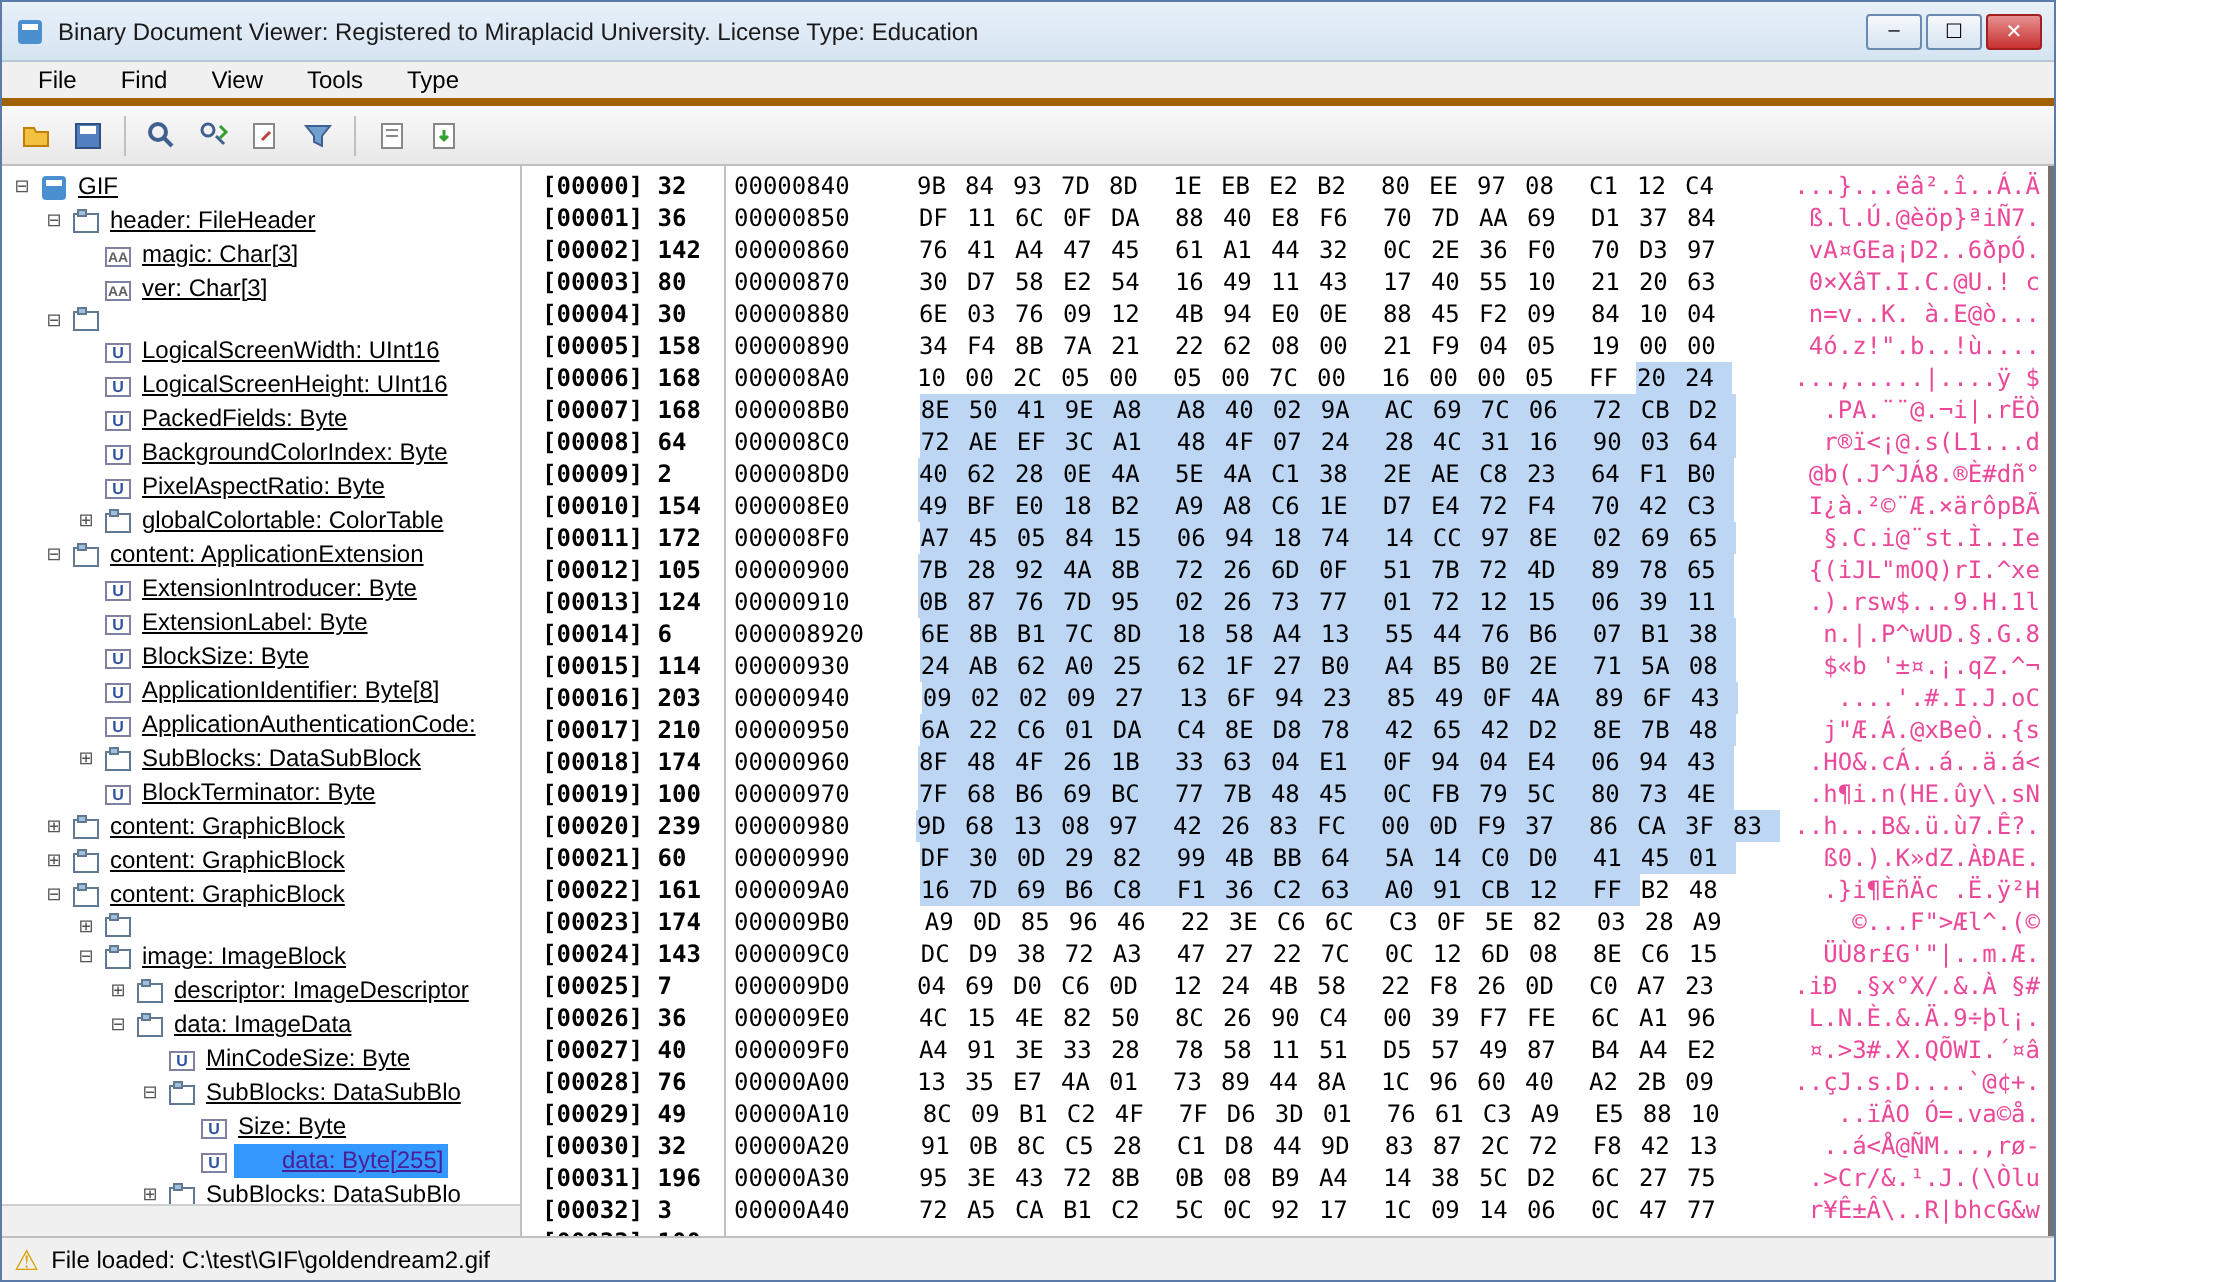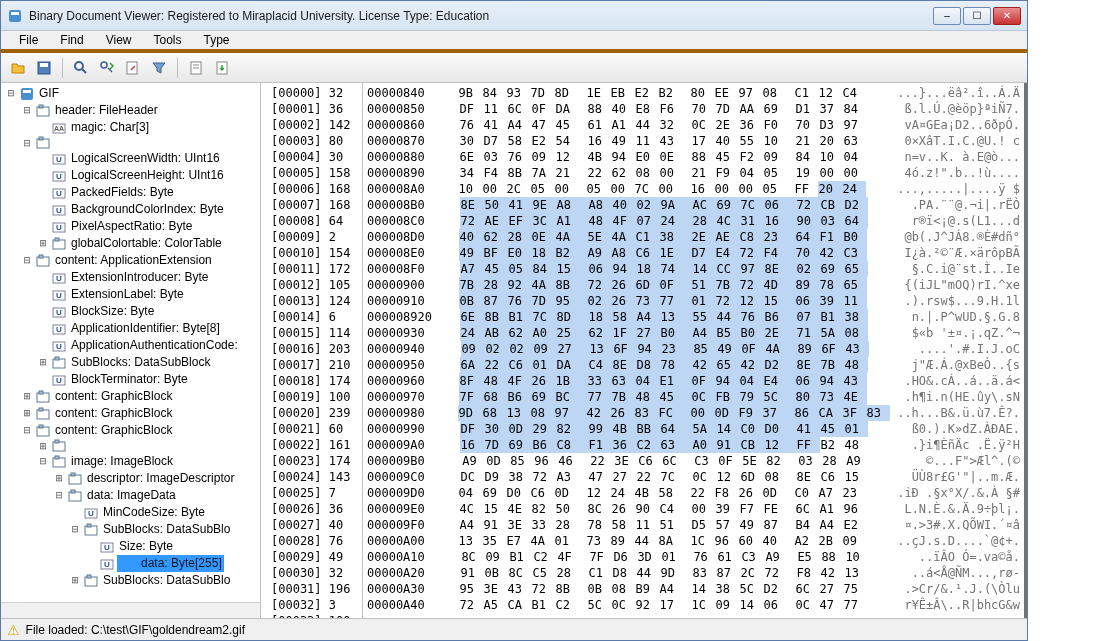--- a/index.html
+++ b/index.html
@@ -19,32 +19,32 @@
 .main { flex:1; display:flex; overflow:hidden;}
 .pane { display:flex; flex-direction:column; overflow:hidden;}
 .tree-pane { width:260px; border-right:1px solid #c0c0c0;}
 .offset-pane { width:102px; border-right:1px solid #c0c0c0;}
 .hex-pane { flex:1; border-right:3px solid #737373;}
 .scroll-inner { flex:1; overflow:auto; white-space:nowrap;}
 .tree { padding:2px 4px; font-size:12px; line-height:17px;}
 .tnode { display:flex; align-items:center; white-space:nowrap;}
 .twist { width:12px;height:12px;display:inline-flex;align-items:center;justify-content:center;font-size:9px;color:#555; cursor:pointer;}
 .ticon { width:14px;height:14px;margin:0 3px;display:inline-block;}
-.tlabel { padding:0 2px; cursor:pointer;}
-.tlabel.sel { background:#3399ff;color:#0f172a;padding-left:24px;}
+.tlabel { padding:0 2px; cursor:pointer;text-decoration:underline;}
+.tlabel.sel { background:#3399ff;color:#4c1d95;padding-left:24px;}
 .ind { display:inline-block;}
 .mono { font-family:"Lucida Console","Consolas",monospace; font-size:12px; line-height:16px; padding:2px 4px;}
 .hexrow { display:flex;}
 .hexaddr { width:80px; color:#000;}
 .hexbytes { width:520px; letter-spacing:0;margin-left:24px;}
-.hexascii { flex:1; color:#737373;}
+.hexascii { flex:1; color:#ec4899;}
 .hexbytes .b { display:inline-block; width:24px; text-align:left;}
 .hexbytes .b.xgap { width:32px;}
 .hexbytes .sel { background:#bcd6f4;}
-.offsetlist .o { padding:0 6px;}
+.offsetlist .o { padding:0 6px;font-weight:bold;}
 .statusbar { height:22px; border-top:1px solid #c0c0c0; background:#f0f0f0; display:flex; align-items:center; padding:0 6px; gap:6px;}
 .statusicon { color:#d8a000; font-size:14px;}
 .hscroll { height:16px; background:#f0f0f0; border-top:1px solid #d0d0d0;}
 svg { display:block;}
 </style>
 </head>
 <body>
 
 <div class="window">
 
@@ -154,20 +154,31 @@
             <div class="tnode">
               <span class="ind" style="width: 32px;"></span>
               <span class="twist"></span>
               <span class="ticon">
                 <svg width="14" height="14">
                   <rect x="1" y="3" width="12" height="9" fill="#fff" stroke="#8080a0"></rect>
                   <text x="7" y="10" font-size="7" text-anchor="middle" fill="#606060" font-family="sans-serif" font-weight="bold">AA</text>
                 </svg>
               </span>
               <span class="tlabel">magic: Char[3]</span>
+            </div>
+            <div class="tnode">
+              <span class="ind" style="width: 32px;"></span>
+              <span class="twist"></span>
+              <span class="ticon">
+                <svg width="14" height="14">
+                  <rect x="1" y="3" width="12" height="9" fill="#fff" stroke="#8080a0"></rect>
+                  <text x="7" y="10" font-size="7" text-anchor="middle" fill="#606060" font-family="sans-serif" font-weight="bold">AA</text>
+                </svg>
+              </span>
+              <span class="tlabel">ver: Char[3]</span>
             </div>
             <div class="tnode">
               <span class="ind" style="width: 16px;"></span>
               <span class="twist">⊟</span>
               <span class="ticon">
                 <svg width="14" height="14">
                   <rect x="1" y="3" width="12" height="9" fill="none" stroke="#607890"></rect>
                   <rect x="3" y="1" width="4" height="3" fill="#a0c0e0" stroke="#607890"></rect>
                 </svg>
               </span>

